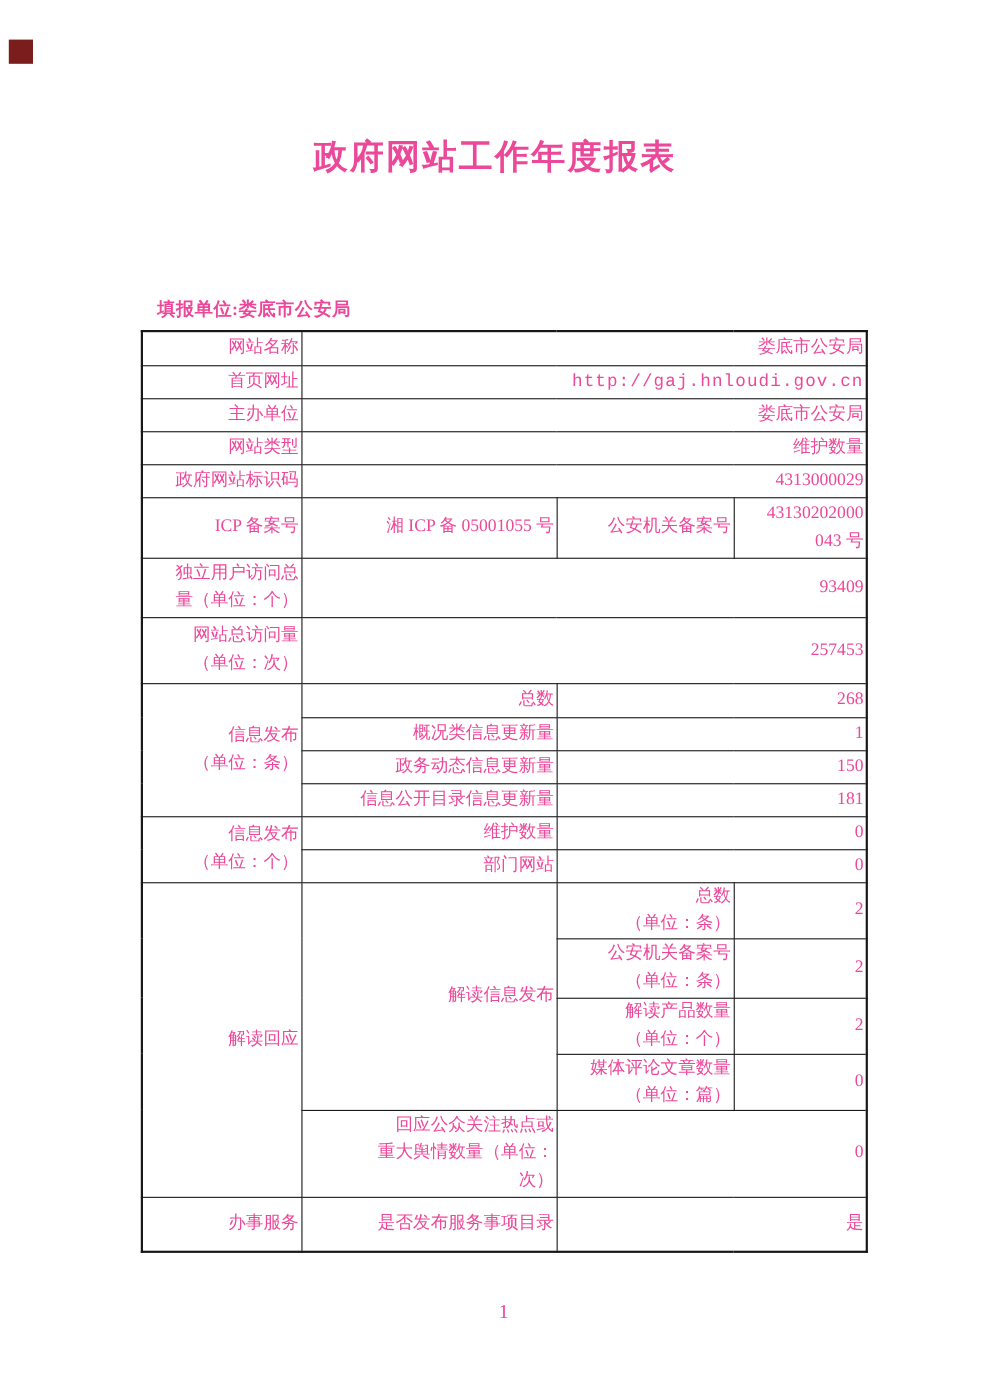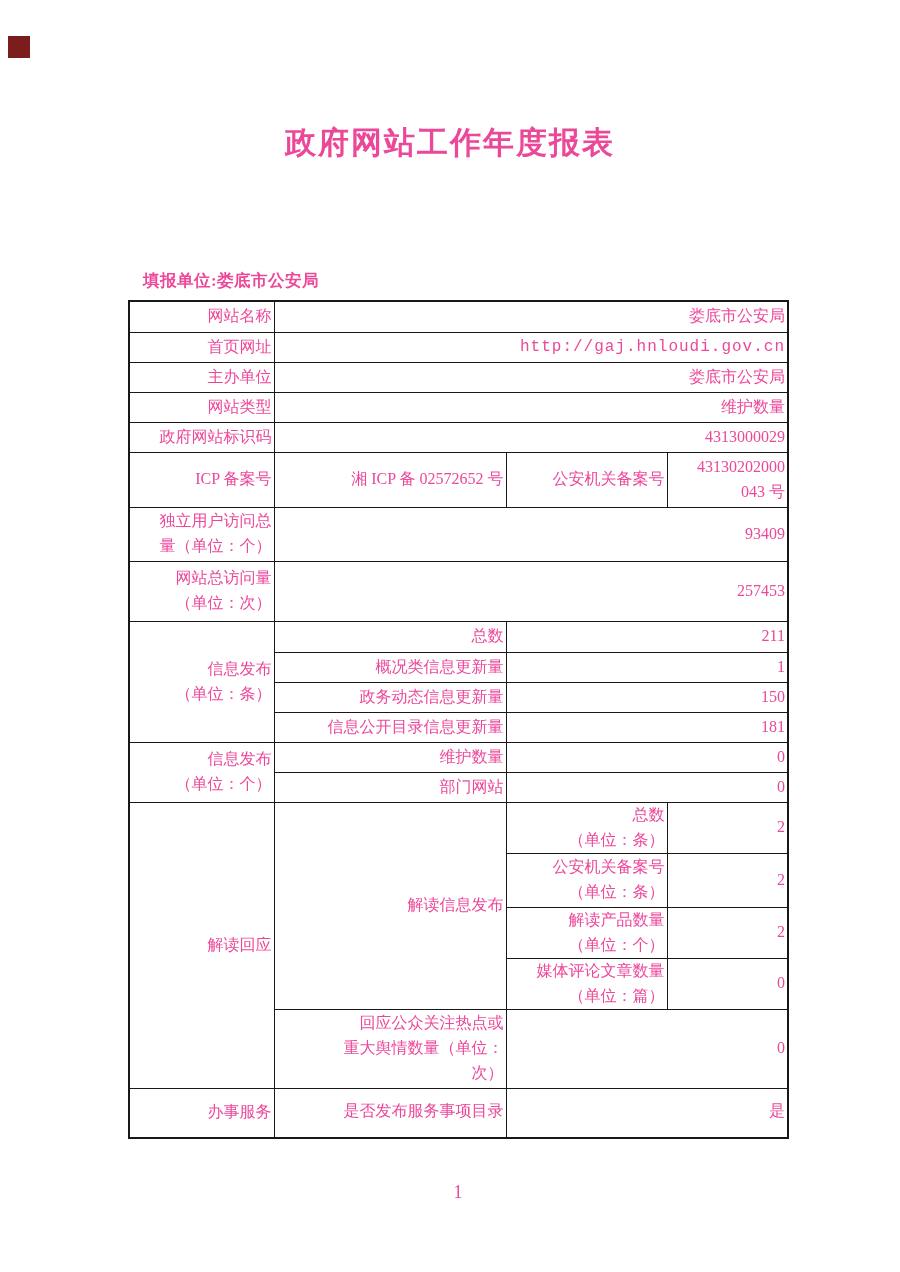--- a/index.html
+++ b/index.html
@@ -83,42 +83,42 @@
       <td>网站类型</td>
       <td colspan="3">维护数量</td>
     </tr>
     <tr style="height:30px">
       <td>政府网站标识码</td>
       <td colspan="3">4313000029</td>
     </tr>
 
     <tr style="height:55px">
       <td>ICP 备案号</td>
-      <td>湘 ICP 备 02572652 号</td>
+      <td>湘 ICP 备 05001055 号</td>
       <td>公安机关备案号</td>
       <td>43130202000
 043 号</td>
     </tr>
 
     <tr style="height:54px">
       <td>独立用户访问总
 量（单位：个）</td>
       <td colspan="3">93409</td>
     </tr>
     <tr style="height:60px">
       <td>网站总访问量
 （单位：次）</td>
       <td colspan="3">257453</td>
     </tr>
 
     <tr style="height:31px">
       <td rowspan="4">信息发布
 （单位：条）</td>
       <td>总数</td>
-      <td colspan="2">211</td>
+      <td colspan="2">268</td>
     </tr>
     <tr style="height:30px">
       <td>概况类信息更新量</td>
       <td colspan="2">1</td>
     </tr>
     <tr style="height:30px">
       <td>政务动态信息更新量</td>
       <td colspan="2">150</td>
     </tr>
     <tr style="height:30px">

